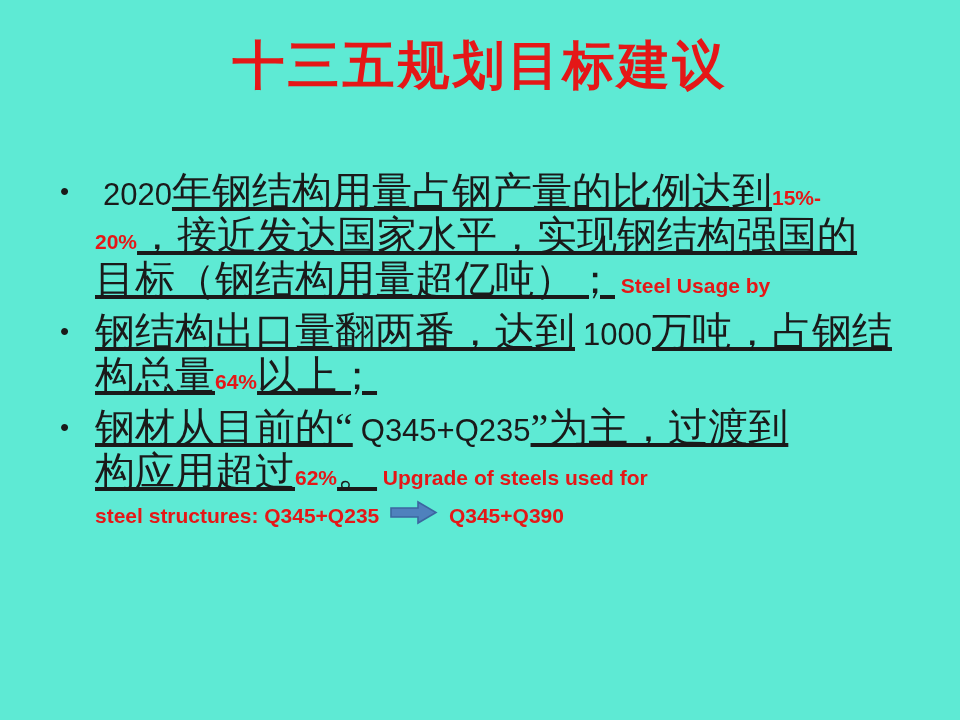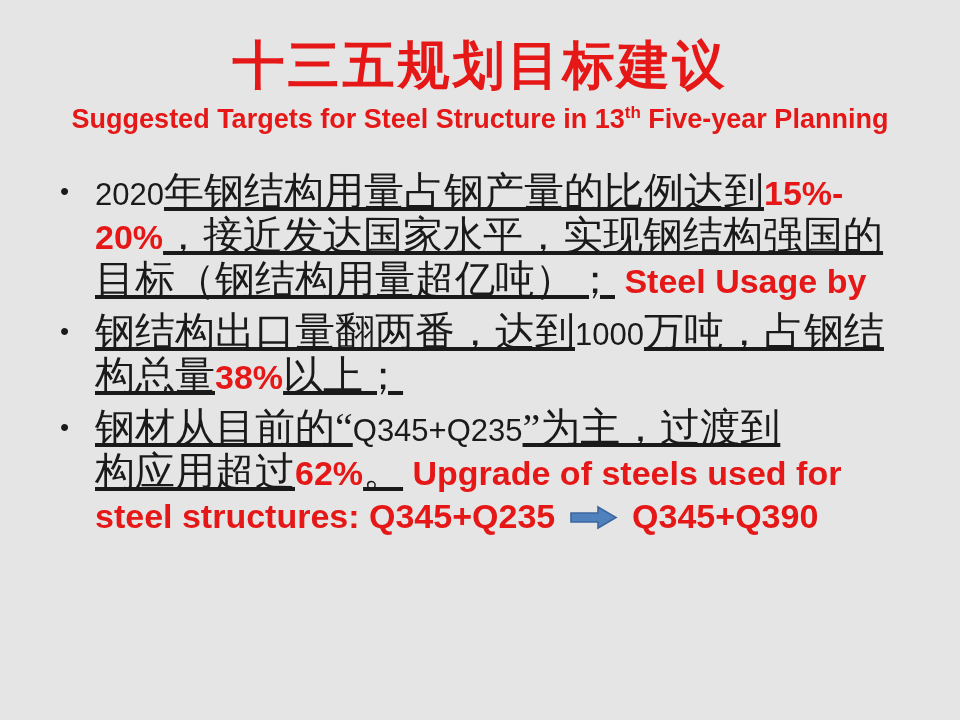--- a/index.html
+++ b/index.html
@@ -1,17 +1,17 @@
 <!DOCTYPE html>
 <html style="--red: #e51717;"><head>
 <meta charset="utf-8">
 <style>
   html,body{margin:0;padding:0;background:#ffffff;}
   .slide{
-    position:relative;width:960px;height:720px;background:#e5e5e5;
+    position:relative;width:960px;height:720px;background:#5eead4;
     overflow:hidden;font-family:"Liberation Serif","DejaVu Serif",serif;
   }
   .title{
     position:absolute;top:36px;left:0;width:960px;text-align:center;
     font-size:52px;line-height:60px;letter-spacing:3px;font-weight:700;
     color:var(--red);font-family:"Liberation Serif","DejaVu Serif",serif;
   }
   .subtitle{
     position:absolute;top:101px;left:0;width:960px;text-align:center;
     font-size:27px;line-height:36px;font-weight:700;color:var(--red);
@@ -25,45 +25,44 @@
     font-family:"Liberation Sans","DejaVu Sans",sans-serif;
   }
   .line{height:44px;line-height:44px;white-space:pre;}
   .seg{vertical-align:baseline;}
   .st-zh{
     font-family:"Liberation Serif","DejaVu Serif",serif;
     font-size:40px;color:#1a1a1a;text-decoration:underline;
   }
   .st-num{
     font-family:"Liberation Sans","DejaVu Sans",sans-serif;
-    font-size:31px;font-weight:500;color:#1a1a1a;
+    font-size:31px;font-weight:500;color:#1a1a1a;margin-left:8px;
   }
   .st-en-red{
     font-family:"Liberation Sans","DejaVu Sans",sans-serif;
-    font-size:34px;font-weight:700;color:var(--red);
+    font-size:21px;font-weight:700;color:var(--red);
   }
   .arrow-wrap{display:inline-block;vertical-align:-3px;margin:0 4px;}
 </style>
 </head>
 <body>
 
 <div class="slide">
   <div class="title">十三五规划目标建议</div>
-  <div class="subtitle"><span>Suggested Targets for Steel Structure in 13</span><sup>th</sup><span> Five-year Planning</span></div>
   <div class="content" id="bullets">
       <div class="bullet">
         <span class="dot">•</span>
         <div class="line"><span class="seg st-num">2020</span><span class="seg st-zh">年钢结构用量占钢产量的比例达到</span><span class="seg st-en-red">15%-</span></div>
         <div class="line"><span class="seg st-en-red">20%</span><span class="seg st-zh">，接近发达国家水平，实现钢结构强国的</span></div>
         <div class="line"><span class="seg st-zh">目标（钢结构用量超亿吨）；</span><span class="seg st-en-red"> Steel Usage by</span></div>
       </div>
       <div class="bullet">
         <span class="dot">•</span>
         <div class="line"><span class="seg st-zh">钢结构出口量翻两番，达到</span><span class="seg st-num">1000</span><span class="seg st-zh">万吨，占钢结</span></div>
-        <div class="line"><span class="seg st-zh">构总量</span><span class="seg st-en-red">38%</span><span class="seg st-zh">以上；</span></div>
+        <div class="line"><span class="seg st-zh">构总量</span><span class="seg st-en-red">64%</span><span class="seg st-zh">以上；</span></div>
       </div>
       <div class="bullet">
         <span class="dot">•</span>
         <div class="line"><span class="seg st-zh">钢材从目前的“</span><span class="seg st-num">Q345+Q235</span><span class="seg st-zh">”为主，过渡到</span></div>
         <div class="line"><span class="seg st-zh">构应用超过</span><span class="seg st-en-red">62%</span><span class="seg st-zh">。</span><span class="seg st-en-red"> Upgrade of steels used for</span></div>
         <div class="line"><span class="seg st-en-red">steel structures: Q345+Q235 </span><span class="arrow-wrap"><svg width="50" height="27" viewBox="0 0 50 27">
               <polygon points="2,9 29,9 29,3 47,13.5 29,24 29,18 2,18" fill="#4f81bd" stroke="#3c66a0" stroke-width="1.6"></polygon>
             </svg></span><span class="seg st-en-red"> Q345+Q390</span></div>
       </div>
     </div>

